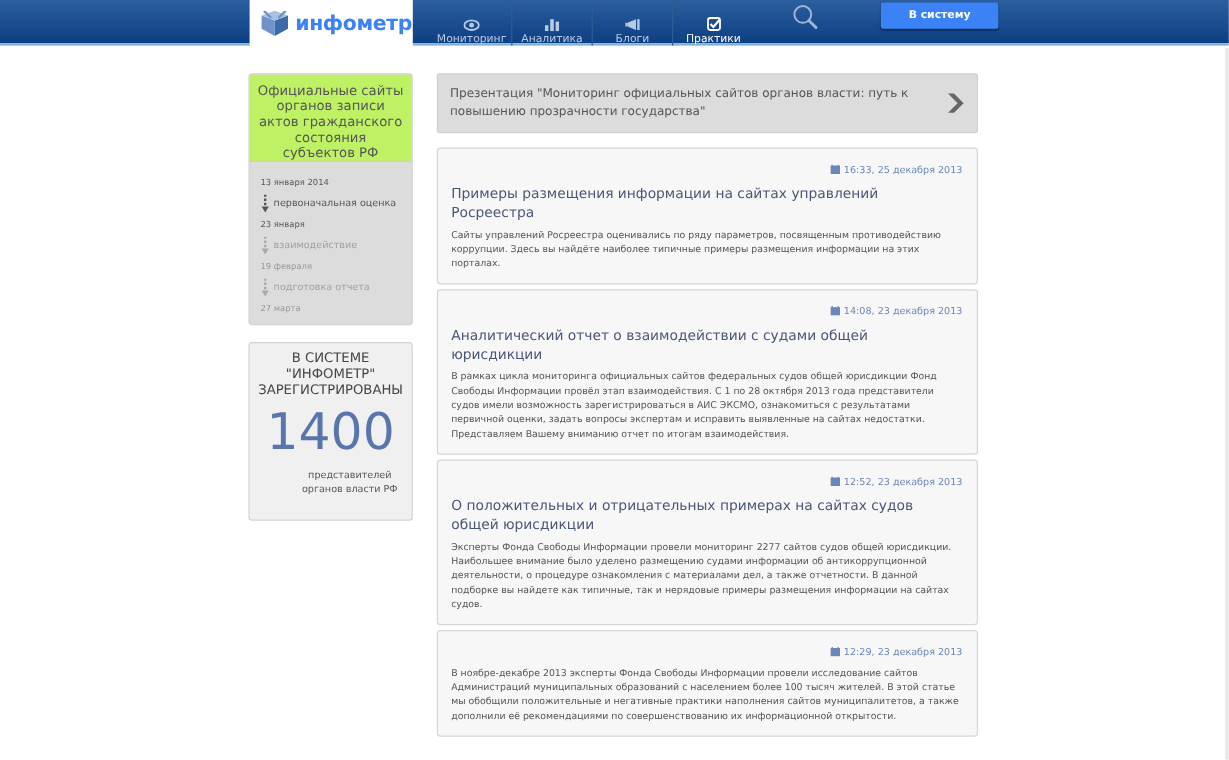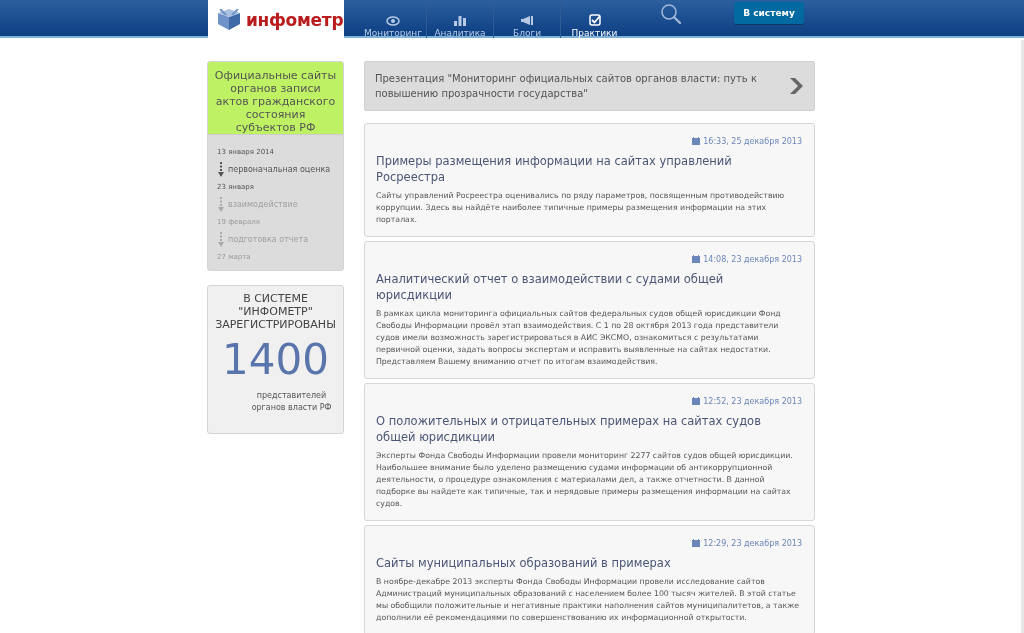--- a/index.html
+++ b/index.html
@@ -1,26 +1,26 @@
 <!DOCTYPE html>
 <html><head>
 <meta charset="utf-8">
 <style>
   * { box-sizing: border-box; margin: 0; padding: 0; }
   html, body { width: 1024px; height: 633px; overflow: hidden; background: #ffffff; font-family: "DejaVu Sans", "Liberation Sans", sans-serif; }
   .topbar { position: absolute; left: 0; top: 0; width: 1024px; height: 38px; background: linear-gradient(#2b5f9e, #0d3f83); border-bottom: 2px solid #7fb2d8; }
   .logo { position: absolute; left: 208px; top: 0; width: 136px; height: 39px; background: #fff; display: flex; align-items: center; padding-left: 8px; }
-  .logo-text { font-family: "DejaVu Sans", sans-serif; font-weight: bold; font-size: 17px; color: #b91c1c; margin-left: 4px; letter-spacing: -0.3px; }
+  .logo-text { font-family: "DejaVu Sans", sans-serif; font-weight: bold; font-size: 17px; color: #3b82f6; margin-left: 4px; letter-spacing: -0.3px; }
   .nav { position: absolute; left: 360px; top: 0; height: 38px; display: flex; }
   .nav-item { width: 67px; height: 38px; display: flex; flex-direction: column; align-items: center; justify-content: flex-end; color: #b8cbe4; border-right: 1px solid #2f5c95; font-size: 9px; cursor: pointer; }
   .nav-item:last-child { border-right: none; }
   .nav-item.active { color: #ffffff; font-weight: normal; }
   .nav-item svg { margin-bottom: 2px; }
   .search { position: absolute; left: 660px; top: 3px; cursor: pointer; }
-  .login-btn { position: absolute; left: 734px; top: 2px; width: 70px; height: 22px; background: #0369a1; border-radius: 2px; color: #fff; font-size: 9px; font-weight: bold; display: flex; align-items: center; justify-content: center; box-shadow: 0 1px 1px rgba(0,0,0,0.3); cursor: pointer; }
+  .login-btn { position: absolute; left: 734px; top: 2px; width: 98px; height: 22px; background: #3b82f6; border-radius: 2px; color: #fff; font-size: 9px; font-weight: bold; display: flex; align-items: center; justify-content: center; box-shadow: 0 1px 1px rgba(0,0,0,0.3); cursor: pointer; }
 
   .sidebar { position: absolute; left: 207px; top: 61px; width: 137px; }
   .timeline-card { border: 1px solid #d4d4d4; border-radius: 3px; background: #dcdcdc; overflow: hidden; }
   .timeline-title { background: #bef264; padding: 7px 6px; text-align: center; font-size: 11px; color: #555; line-height: 13px; height: 73px; border-bottom: 1px solid #ccc; }
   .timeline-body { padding: 12px 9px 8px 9px; border-radius: 25px; }
   .tl-date { font-size: 7px; color: #555; height: 10px; line-height: 10px; }
   .tl-date.dim { color: #999; }
   .tl-step { display: flex; align-items: center; height: 25px; font-size: 8px; color: #555; }
   .tl-step.dim { color: #a0a0a0; }
   .tl-step .arrow { width: 8px; margin-right: 3px; }
@@ -190,19 +190,18 @@
 
   <div class="article">
     <div class="a-meta">
       <svg width="8" height="8" viewBox="0 0 8 8">
           <rect x="0" y="1" width="8" height="7" fill="#6b86b8"></rect>
           <rect x="1" y="0" width="1" height="2" fill="#6b86b8"></rect>
           <rect x="6" y="0" width="1" height="2" fill="#6b86b8"></rect>
         </svg>
       <span>12:29, 23 декабря 2013</span>
     </div>
-    <div class="a-title">Сайты муниципальных образований в примерах</div>
     <div class="a-text">В ноябре-декабре 2013 эксперты Фонда Свободы Информации провели исследование сайтов Администраций муниципальных образований с населением более 100 тысяч жителей. В этой статье мы обобщили положительные и негативные практики наполнения сайтов муниципалитетов, а также дополнили её рекомендациями по совершенствованию их информационной открытости.</div>
   </div>
 
 </div>
 
 <div class="scroll-edge"></div>
 
 </body></html>

